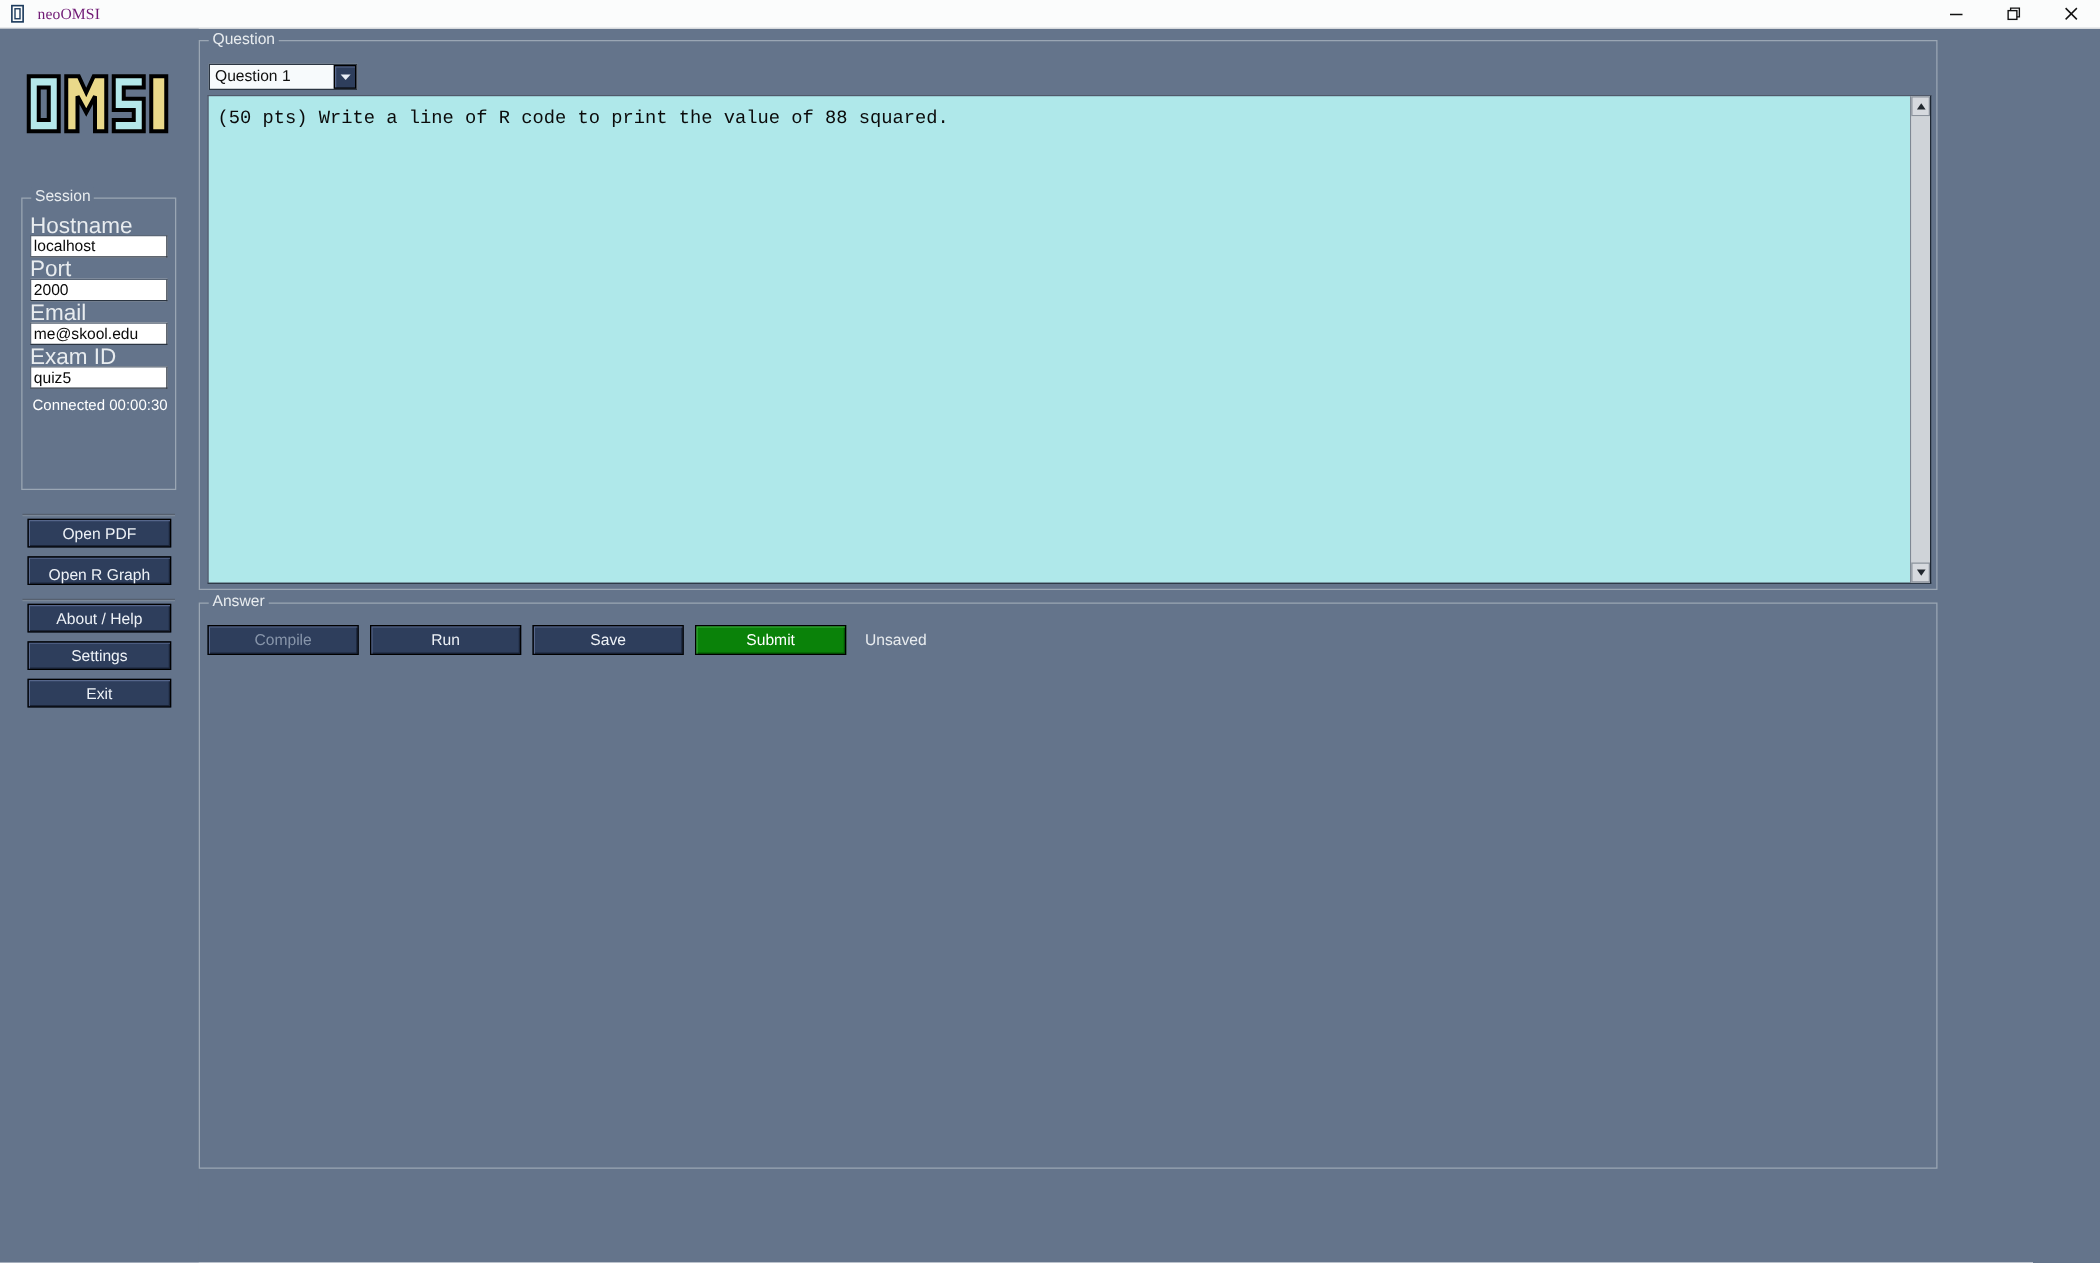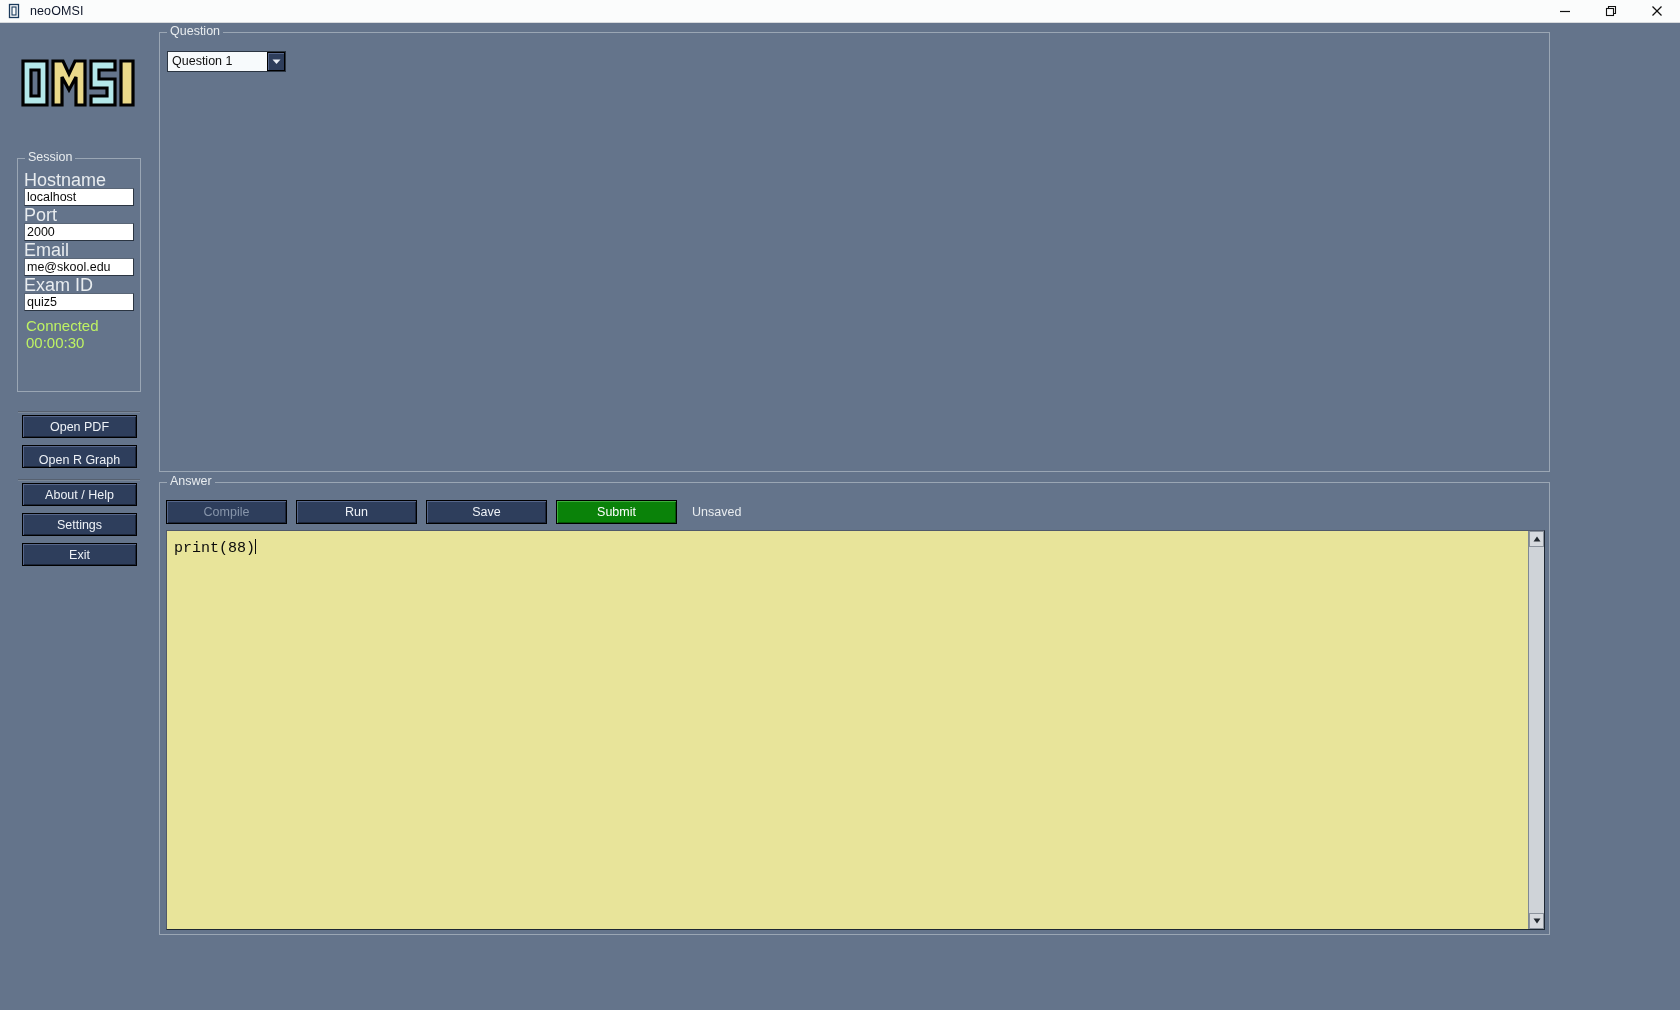--- a/index.html
+++ b/index.html
@@ -35,22 +35,23 @@
   }
   .title-icon {
     width: 16px; height: 16px;
     margin-left: 6px;
     position: relative;
   }
   .title-icon svg { display: block; }
   .title-text {
     margin-left: 8px;
     font-size: 12.5px;
-    color: #0f172a;
+    color: #701a75;
     letter-spacing: 0.1px;
+    font-family: Liberation Serif, serif;
   }
   .win-controls {
     margin-left: auto;
     display: flex;
     height: 23px;
   }
   .win-btn {
     width: 46px;
     height: 23px;
     display: flex;
@@ -118,22 +119,22 @@
     font-family: "Liberation Sans", sans-serif;
     font-size: 12.5px;
     color: #0a0a0a;
     padding: 0 2px;
     line-height: 16px;
     display: block;
     outline: none;
   }
   .sess-row { margin: 0 0 2px 6px; }
   .conn-status {
-    font-size: 15px;
-    color: #bef264;
+    font-size: 12px;
+    color: #ffffff;
     margin: 6px 0 0 8px;
   }
 
   .sep {
     position: absolute;
     left: 18px;
     width: 122px;
     height: 2px;
     border-top: 1px solid #56606f;
     border-bottom: 1px solid #7a8798;
@@ -407,54 +408,54 @@
 
     <div class="combo">
       <span class="combo-text">Question 1</span>
       <span class="combo-arrow">
         <svg width="9" height="7" viewBox="0 0 9 7">
             <polygon points="0.5,1.5 8.5,1.5 4.5,6" fill="#e9eef5"></polygon>
           </svg>
       </span>
     </div>
 
-  </div>
-
-  <div class="groupbox" id="answer-group">
-    <span class="gb-legend">Answer</span>
-
-    <div class="answer-toolbar">
-      <div class="btn tool disabled">
-        <span>Compile</span>
-      </div>
-      <div class="btn tool">
-        <span>Run</span>
-      </div>
-      <div class="btn tool">
-        <span>Save</span>
-      </div>
-      <div class="btn tool submit">
-        <span>Submit</span>
-      </div>
-      <span class="status-text">Unsaved</span>
-    </div>
-
-    <div class="textarea-wrap" id="answer-text-area">
-      <div class="ta-body answer">
-        <p class="ta-text"><span>print(88)</span><span class="caret"></span></p>
+    <div class="textarea-wrap" id="question-text-area">
+      <div class="ta-body">
+        <p class="ta-text">(50 pts) Write a line of R code to print the value of 88 squared.</p>
       </div>
       <div class="vscroll">
         <div class="sb-btn">
           <svg width="8" height="6" viewBox="0 0 8 6">
               <polygon points="4,0.5 7.5,5.5 0.5,5.5" fill="#22282f"></polygon>
             </svg>
         </div>
         <div class="sb-track"></div>
         <div class="sb-btn">
           <svg width="8" height="6" viewBox="0 0 8 6">
               <polygon points="0.5,0.5 7.5,0.5 4,5.5" fill="#22282f"></polygon>
             </svg>
         </div>
       </div>
     </div>
   </div>
 
+  <div class="groupbox" id="answer-group">
+    <span class="gb-legend">Answer</span>
+
+    <div class="answer-toolbar">
+      <div class="btn tool disabled">
+        <span>Compile</span>
+      </div>
+      <div class="btn tool">
+        <span>Run</span>
+      </div>
+      <div class="btn tool">
+        <span>Save</span>
+      </div>
+      <div class="btn tool submit">
+        <span>Submit</span>
+      </div>
+      <span class="status-text">Unsaved</span>
+    </div>
+
+  </div>
+
 </div>
 
 </body></html>

